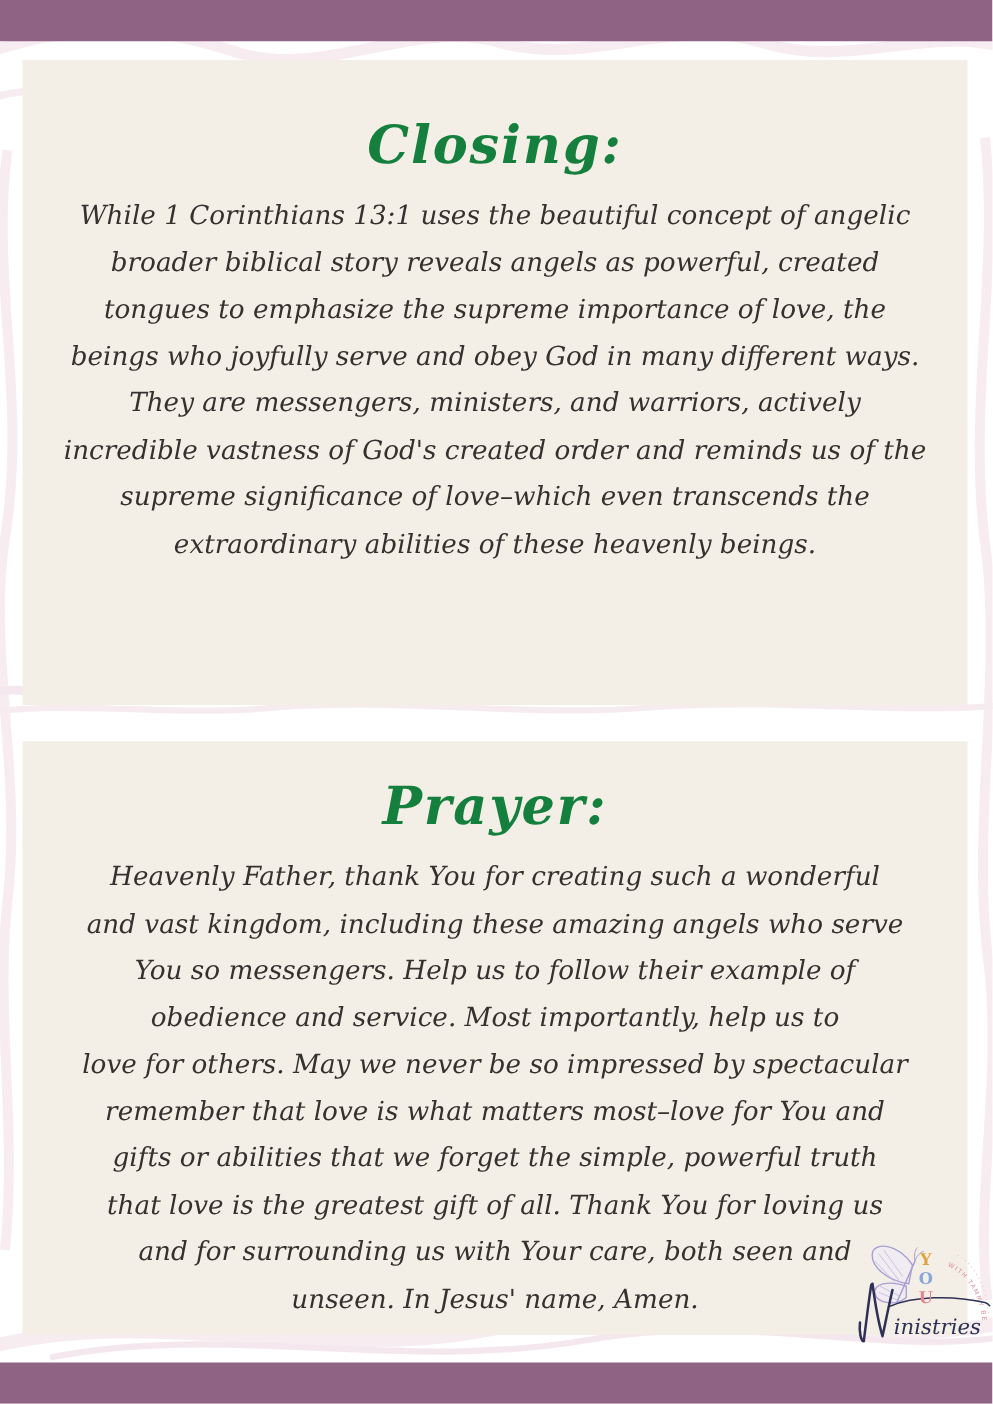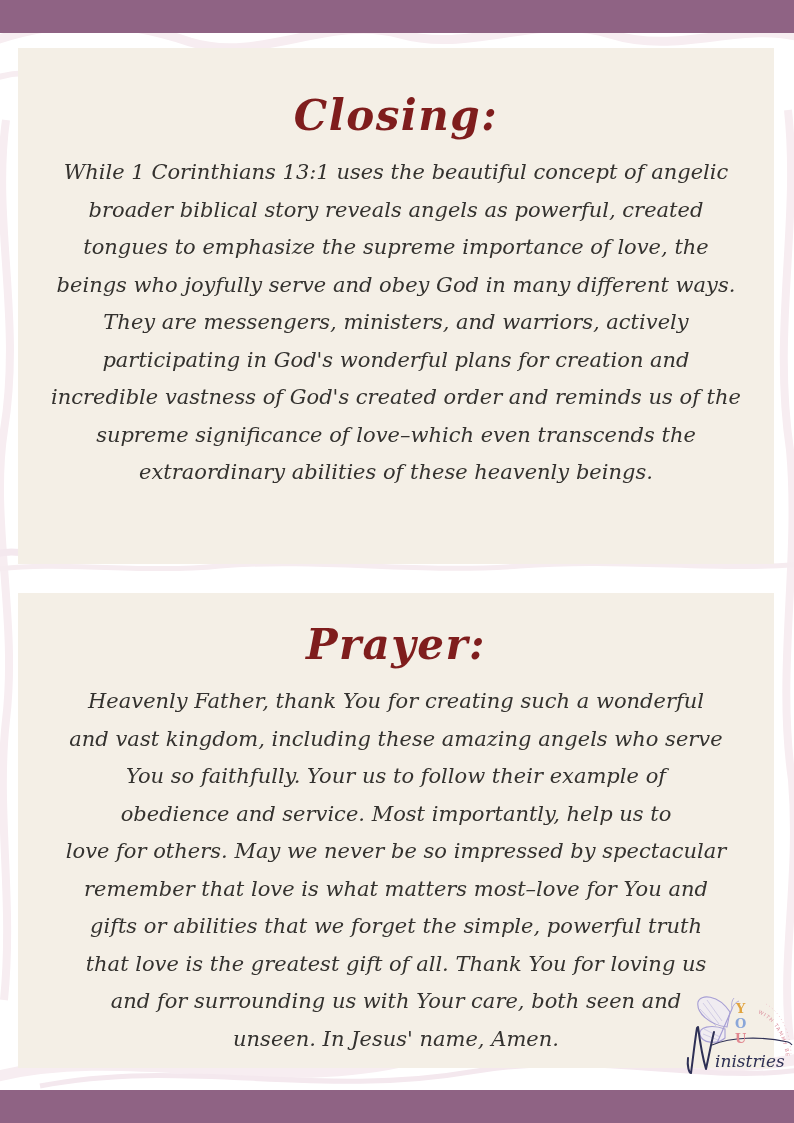--- a/index.html
+++ b/index.html
@@ -17,21 +17,21 @@
     position:absolute; left:18px; width:756px; box-sizing:border-box;
     background:#f4efe6; text-align:center; z-index:1;
     padding-left:26px; padding-right:26px;
   }
   .card-closing { top:48px; height:516px; padding-top:44px; }
   .card-prayer  { top:593px; height:475px; padding-top:28px; }
   .card-heading {
     margin:0 0 14px 0;
     font-style:italic; font-weight:bold;
     font-size:42px; line-height:48px; letter-spacing:1.5px;
-    color:#7f1d1d;
+    color:#15803d;
   }
   .card-body {
     font-style:italic; font-size:21px; line-height:37.5px;
     color:#34322f;
   }
   .card-body .line { white-space:nowrap; }
   .logo { position:absolute; left:676px; top:992px; width:118px; height:110px; z-index:3; }
   .logo svg { position:absolute; left:0; top:0; }
   .logo-you {
     position:absolute; left:59px; top:9px; z-index:2;
@@ -64,33 +64,32 @@
   <div class="bar bar-bottom"></div>
 
   <section class="card card-closing">
     <h1 class="card-heading">Closing:</h1>
     <div class="card-body">
         <div class="line">While 1 Corinthians 13:1 uses the beautiful concept of angelic</div>
         <div class="line">broader biblical story reveals angels as powerful, created</div>
         <div class="line">tongues to emphasize the supreme importance of love, the</div>
         <div class="line">beings who joyfully serve and obey God in many different ways.</div>
         <div class="line">They are messengers, ministers, and warriors, actively</div>
-        <div class="line">participating in God's wonderful plans for creation and</div>
         <div class="line">incredible vastness of God's created order and reminds us of the</div>
         <div class="line">supreme significance of love–which even transcends the</div>
         <div class="line">extraordinary abilities of these heavenly beings.</div>
       </div>
   </section>
 
   <section class="card card-prayer">
     <h1 class="card-heading">Prayer:</h1>
     <div class="card-body">
         <div class="line">Heavenly Father, thank You for creating such a wonderful</div>
         <div class="line">and vast kingdom, including these amazing angels who serve</div>
-        <div class="line">You so faithfully. Your us to follow their example of</div>
+        <div class="line">You so messengers. Help us to follow their example of</div>
         <div class="line">obedience and service. Most importantly, help us to</div>
         <div class="line">love for others. May we never be so impressed by spectacular</div>
         <div class="line">remember that love is what matters most–love for You and</div>
         <div class="line">gifts or abilities that we forget the simple, powerful truth</div>
         <div class="line">that love is the greatest gift of all. Thank You for loving us</div>
         <div class="line">and for surrounding us with Your care, both seen and</div>
         <div class="line">unseen. In Jesus' name, Amen.</div>
       </div>
   </section>
 

